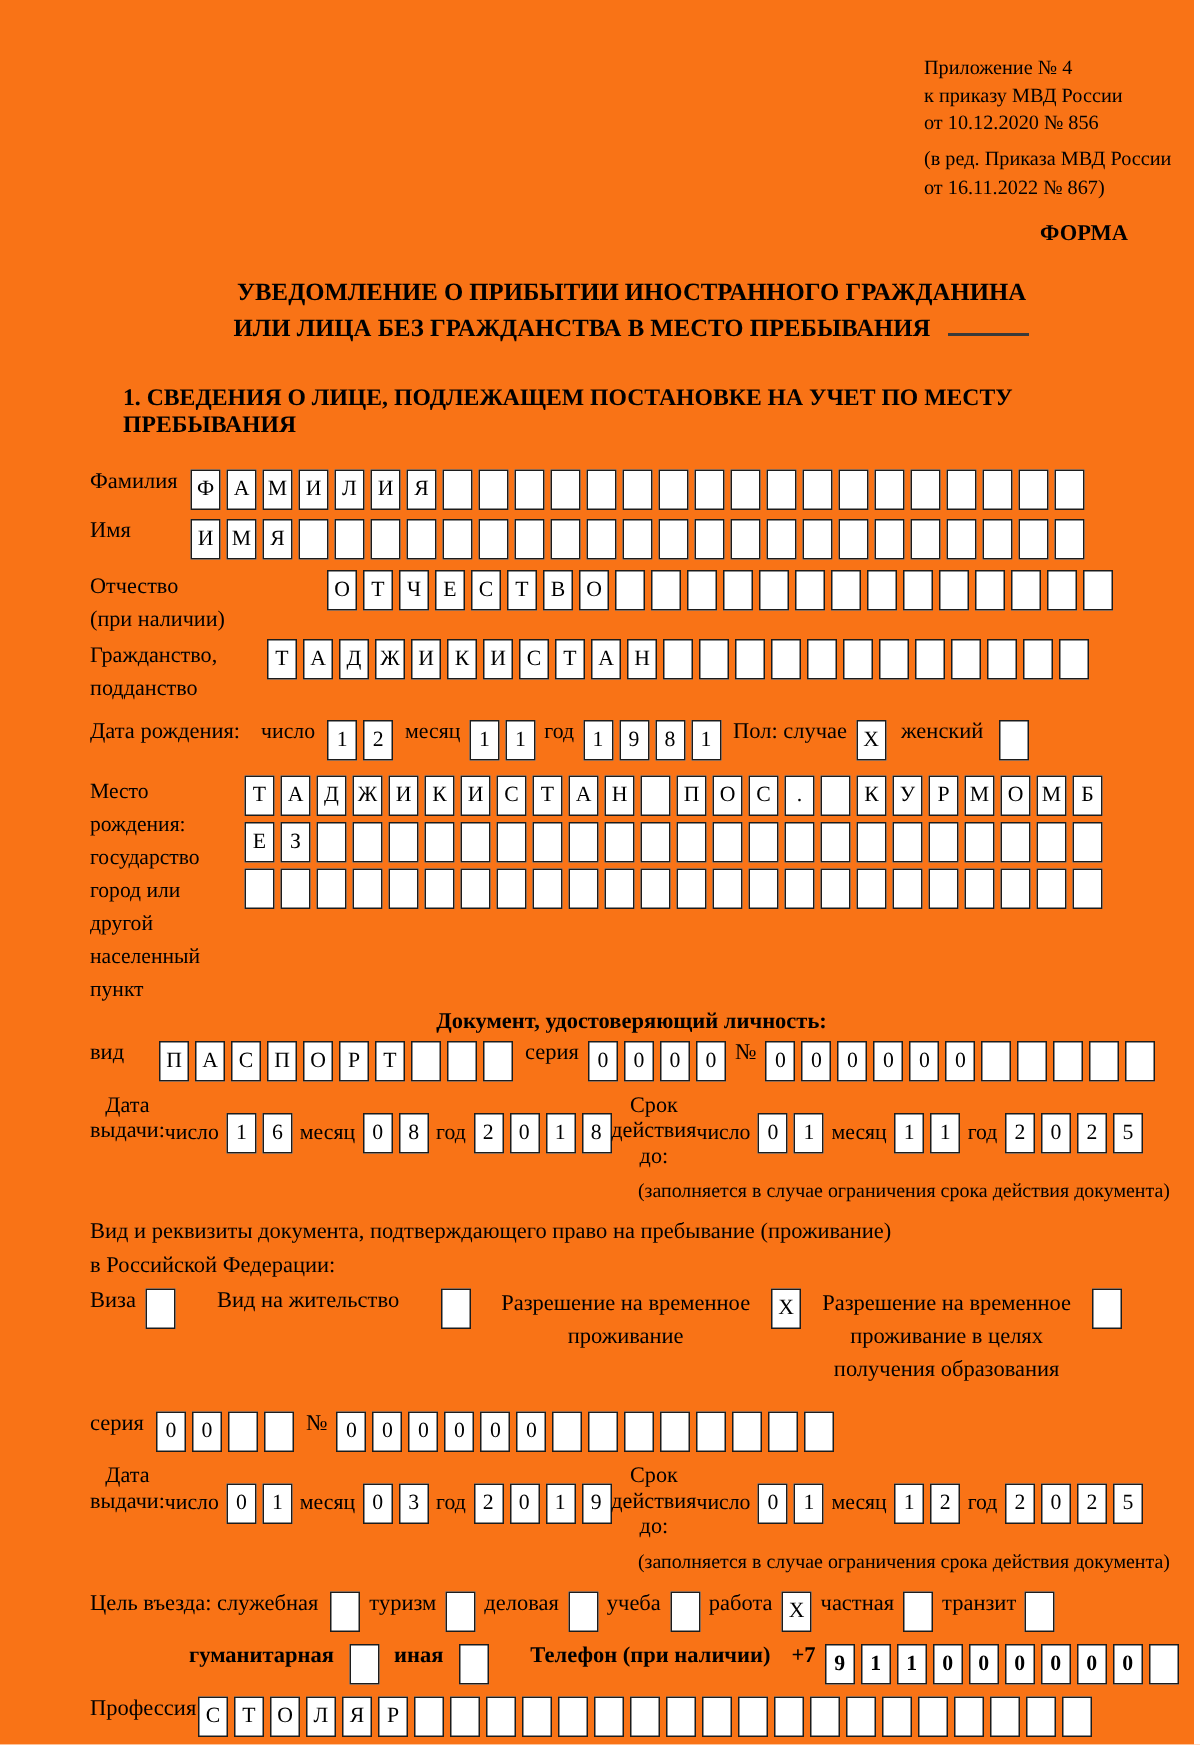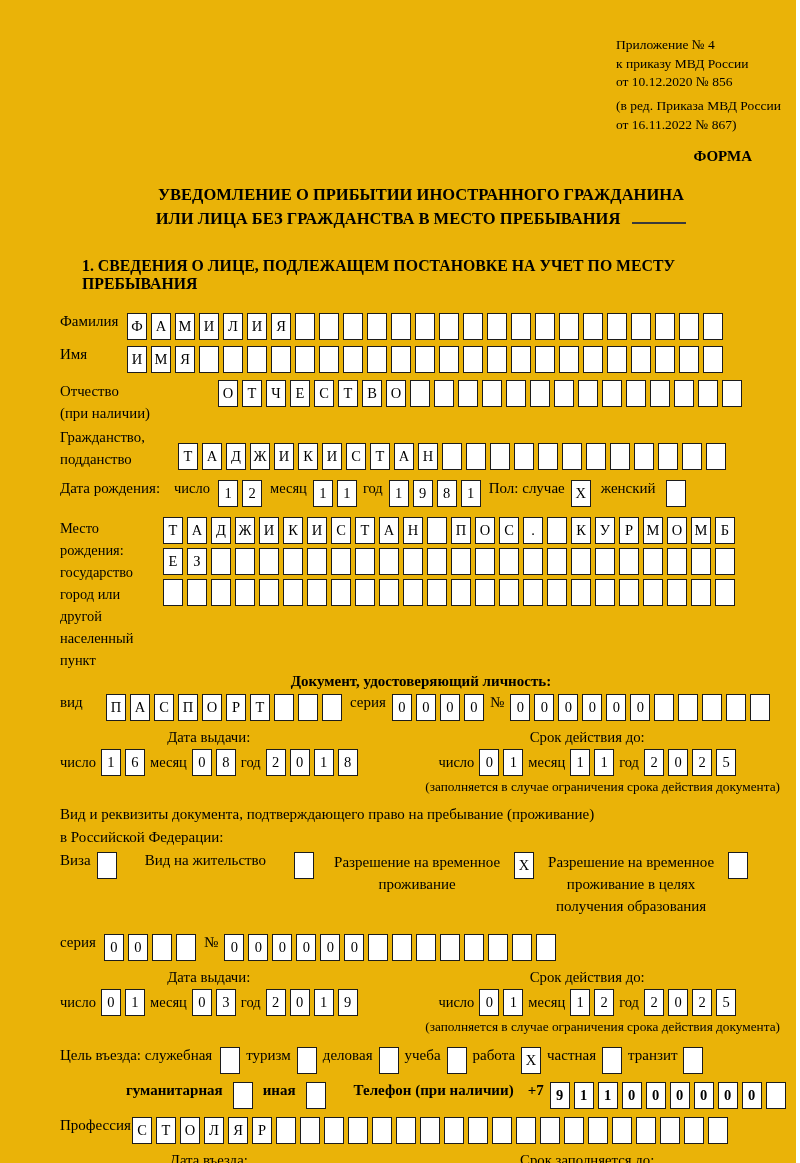--- a/index.html
+++ b/index.html
@@ -1,17 +1,17 @@
 <!DOCTYPE html>
 <html><head>
 <meta charset="utf-8">
 <style>
   html,body{margin:0;padding:0;background:#fff;}
   .page{
-    width:796px;height:1163px;box-sizing:border-box;background:#eab308;color:#000;
+    width:796px;height:1163px;box-sizing:border-box;background:#f97316;color:#000;
     font-family:"Liberation Serif","DejaVu Serif",serif;
     padding:36px 14px 0 60px;overflow:hidden;position:relative;
   }
   .annex{margin-left:556px;font-size:13.5px;line-height:1.38;}
   .annex .sub{margin-top:5px;}
   .forma{margin-top:14px;text-align:right;padding-right:30px;font-weight:bold;font-size:15px;}
   .title{margin-top:18px;text-align:center;font-weight:bold;font-size:16.5px;line-height:1.45;}
   .blank-line{display:inline-block;width:54px;border-bottom:2px solid #3a3a3a;height:11px;margin-left:12px;}
   .sec1{margin-top:26px;font-weight:bold;font-size:15.8px;margin-left:22px;}
   .frow{display:flex;flex-wrap:nowrap;}
@@ -21,21 +21,21 @@
   .cells{display:flex;gap:4px;flex:none;}
   .cell{
     width:18px;height:25px;border:1.5px solid #1c1c1c;flex:none;
     display:inline-flex;align-items:center;justify-content:center;
     font-size:14.5px;background:#fff;
   }
   .lblcol{flex:none;line-height:22px;font-size:14.8px;}
   .cellrows > .cells{margin-bottom:4px;}
   .center-bold{text-align:center;font-weight:bold;font-size:15px;}
   .dates{display:flex;justify-content:space-between;padding-right:46px;}
-  .dategrp{display:flex;flex-direction:column;}
+  .dategrp{display:flex;flex-direction:row;}
   .dg-title{text-align:center;font-size:14.8px;margin-bottom:3px;}
   .dg-cells{display:flex;align-items:center;gap:5px;}
   .dg-cells .cells{gap:4px;}
   .note-r{text-align:right;font-size:13.3px;margin-top:3px;padding-right:2px;}
   .intro{font-size:15px;line-height:1.55;}
   .ckcenter{text-align:center;font-size:15px;line-height:1.45;flex:none;}
   .gap6{width:6px;flex:none;} .gap8{width:8px;flex:none;} .gap10{width:10px;flex:none;}
   .gap14{width:14px;flex:none;} .gap20{width:20px;flex:none;} .gap28{width:28px;flex:none;}
 </style>
 </head>
@@ -146,21 +146,21 @@
         <span class="cell"></span>
         <span class="cell"></span>
         <span class="cell"></span>
         <span class="cell"></span>
         <span class="cell"></span>
         <span class="cell"></span>
         <span class="cell"></span>
       </span>
   </div>
 
-  <div class="frow top" style="margin-top:2px;align-items:flex-end;">
+  <div class="frow top" style="margin-top:2px;">
     <span class="lblcol" style="width:118px;">
       <span>Гражданство,</span><br>
       <span>подданство</span>
     </span>
     <span class="cells">
         <span class="cell">Т</span>
         <span class="cell">А</span>
         <span class="cell">Д</span>
         <span class="cell">Ж</span>
         <span class="cell">И</span>

